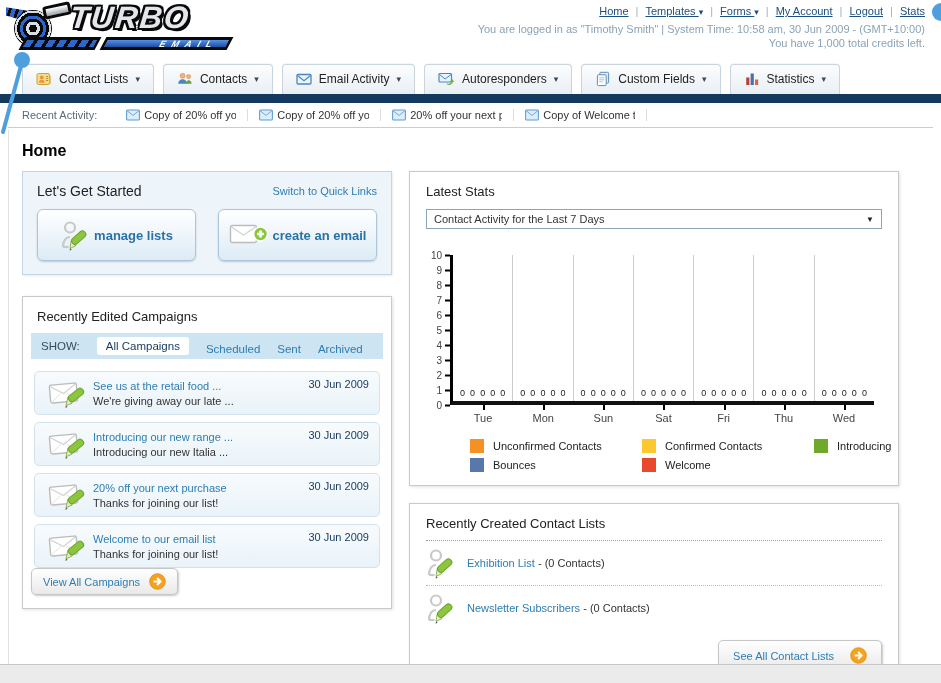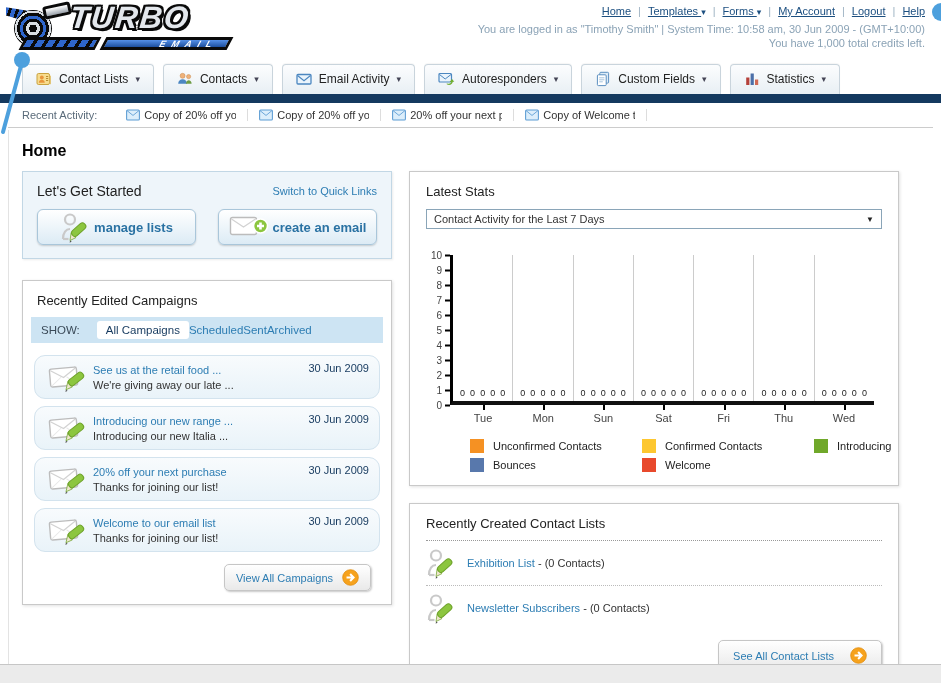--- a/index.html
+++ b/index.html
@@ -70,40 +70,40 @@
   .panel { background:#fff; border:1px solid #c9c9c9; box-shadow:1px 1px 3px rgba(0,0,0,.12); }
   .panel-heading { font-size:13px; color:#222; }
 
   
   .get-started { background:#eef5fa; border:1px solid #c2d7e5; box-shadow:1px 1px 2px rgba(0,0,0,.08);
     padding:11px 14px 13px; }
   .gs-head { display:flex; justify-content:space-between; align-items:center; }
   .gs-head .panel-heading { font-size:14px; }
   .link-blue { color:#2d7db3; font-size:11px; cursor:pointer; text-decoration:none; }
   .gs-buttons { display:flex; gap:22px; margin-top:10px; }
-  .gs-btn { flex:1; height:36px; display:flex; align-items:center; justify-content:center; gap:4px;
+  .gs-btn { flex:1; height:52px; display:flex; align-items:center; justify-content:center; gap:4px;
     background:linear-gradient(#ffffff,#dcebf5); border:1px solid #a9c6da; border-radius:6px;
     box-shadow:0 1px 2px rgba(0,0,0,.18); font-size:13px; font-weight:bold; color:#2a72a3; cursor:pointer; }
 
   
   .campaigns-panel { margin-top:21px; padding:10px 8px 13px; }
   .campaigns-panel > .panel-heading { padding:2px 6px 9px; }
   .show-bar { background:#cde4f3; display:flex; align-items:center; gap:17px; padding:4px 10px; height:26px;
     font-size:11.5px; color:#3a4a58; }
   .filter { color:#2d7db3; cursor:pointer; }
   .filter.active { background:#fff; color:#15395e; padding:3px 9px; border-radius:3px; }
   .rows { margin-top:12px; display:flex; flex-direction:column; gap:7px; padding:0 3px; }
   .campaign-row { display:flex; align-items:center; background:linear-gradient(#f8fbfd,#e9f3f9);
-    border:1px solid #d3e3ee; border-radius:11px; padding:5px 10px; cursor:pointer; }
+    border:1px solid #d3e3ee; border-radius:5px; padding:5px 10px; cursor:pointer; }
   .cr-icon { width:48px; }
   .cr-text { flex:1; min-width:0; }
   .cr-title { display:block; font-size:11px; color:#2d7db3; text-decoration:none; cursor:pointer; }
   .cr-sub { font-size:11px; color:#333; margin-top:3px; }
   .cr-date { font-size:11px; color:#15395e; align-self:flex-start; margin-top:1px; white-space:nowrap; }
-  .panel-footer { display:flex; justify-content:flex-end; margin-top:12px; padding-right:12px; }
+  .panel-footer { display:flex; justify-content:flex-start; margin-top:0; padding-right:12px; }
   .pill-btn { display:flex; align-items:center; gap:9px; background:linear-gradient(#ffffff,#e9e9e9);
     border:1px solid #c6c6c6; border-radius:5px; padding:4px 11px; font-size:11px; color:#2d7db3;
     box-shadow:1px 1px 2px rgba(0,0,0,.22); cursor:pointer; }
 
   
   .stats-panel { padding:12px 16px 13px; }
   .stats-select { margin-top:10px; height:20px; border:1px solid #8aa5b8; background:#fff;
     display:flex; align-items:center; justify-content:space-between; padding:0 7px;
     font-size:11px; color:#333; cursor:pointer; }
   .select-arrow { font-size:8px; color:#222; }
@@ -163,21 +163,21 @@
           <a class="hlink">Home</a>
           <span class="sep">|</span>
           <a class="hlink">Templates <span class="chev">▾</span></a>
           <span class="sep">|</span>
           <a class="hlink">Forms <span class="chev">▾</span></a>
           <span class="sep">|</span>
           <a class="hlink">My Account</a>
           <span class="sep">|</span>
           <a class="hlink">Logout</a>
           <span class="sep">|</span>
-          <a class="hlink">Help</a>
+          <a class="hlink">Stats</a>
         </div>
       <div class="login-line">You are logged in as "Timothy Smith" | System Time: 10:58 am, 30 Jun 2009 - (GMT+10:00)</div>
       <div class="credits-line">You have 1,000 total credits left.</div>
     </div>
     <div class="corner-dot"></div>
   </header>
 
   <nav class="main-nav">
       <div class="tab">
         <span class="icon ">
@@ -329,21 +329,21 @@
                 </span>
                 <span>create an email</span>
               </div>
             </div>
         </section>
 
         <section class="panel campaigns-panel">
           <div class="panel-heading">Recently Edited Campaigns</div>
           <div class="show-bar">
             <span>SHOW:</span>
-            <div style="display:flex;align-items:center;">
+            <div style="display:flex;gap:17px;align-items:flex-end;">
                 <span class="filter active">All Campaigns</span>
                 <span class="filter">Scheduled</span>
                 <span class="filter">Sent</span>
                 <span class="filter">Archived</span>
               </div>
           </div>
           <div class="rows">
               <div class="campaign-row">
                 <span class="icon cr-icon">
                   <svg width="42" height="32" viewBox="0 0 42 32">

